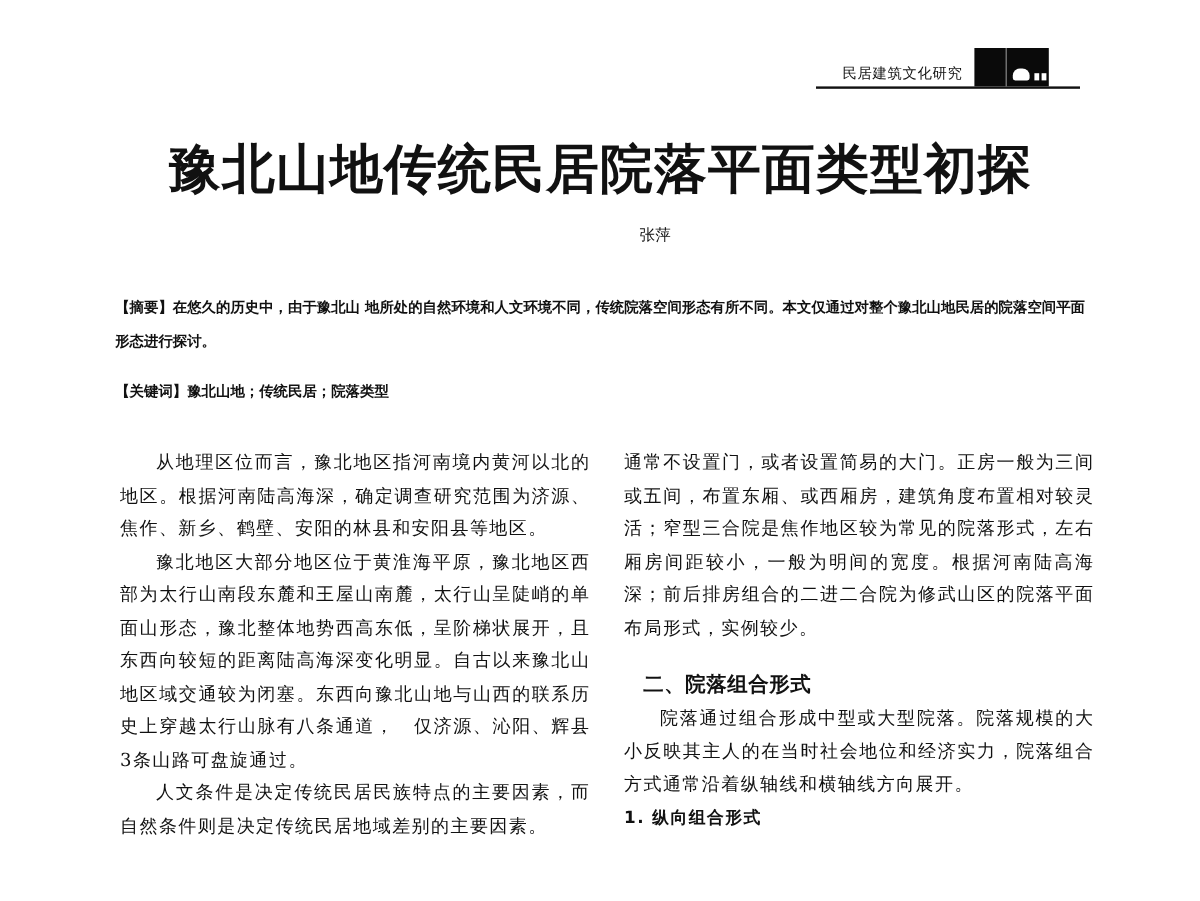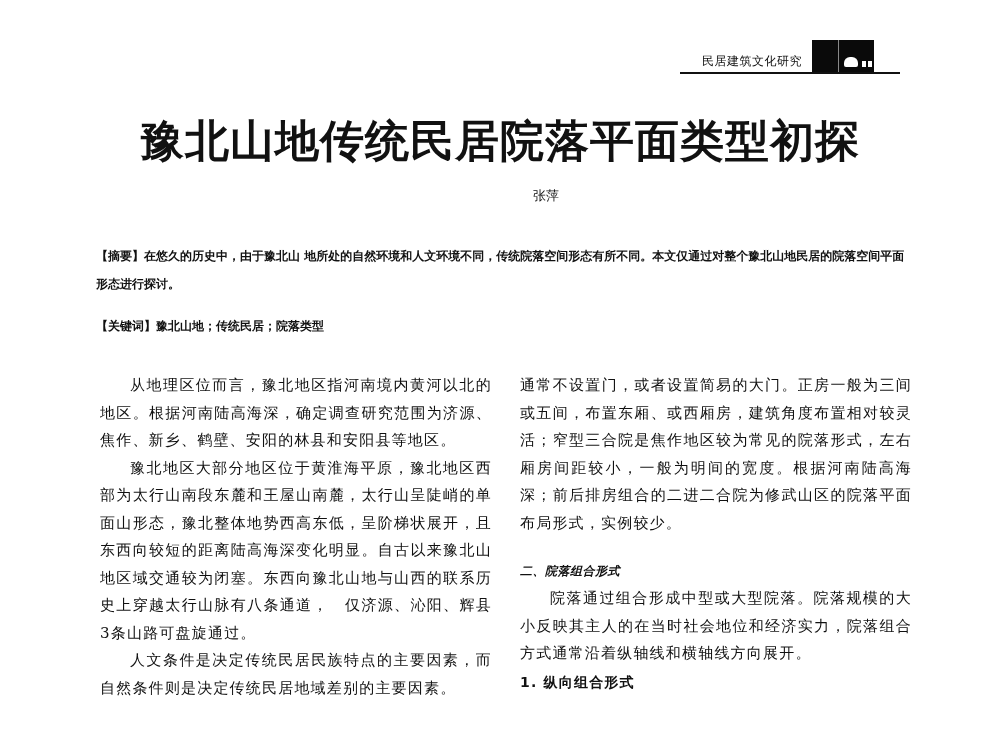--- a/index.html
+++ b/index.html
@@ -56,22 +56,22 @@
     .col {
       position: absolute; top: 372px; width: 392px;
       font-family: "DejaVu Serif", serif; font-size: 15px; line-height: 27.5px;
       text-align: justify; letter-spacing: 1.2px;
     }
     .col.left { left: 100px; }
     .col.right { left: 520px; }
     .col p { margin: 0; text-indent: 2em; }
     .col p.noindent { text-indent: 0; }
     .col h2 {
-      margin: 20px 0 0 0; font-size: 12px; font-weight: bold; line-height: 28px;
-      font-family: "DejaVu Sans", sans-serif; letter-spacing: 0.5px; font-style: italic;
+      margin: 20px 0 0 16px; font-size: 17px; font-weight: bold; line-height: 28px;
+      font-family: "DejaVu Sans", sans-serif; letter-spacing: 0.5px;
     }
     .col h3 {
       margin: 0; font-size: 14px; font-weight: bold; line-height: 28px;
       font-family: "DejaVu Sans", sans-serif;
     }
   </style>
 </head>
 <body>
 
 <div class="running-header">

